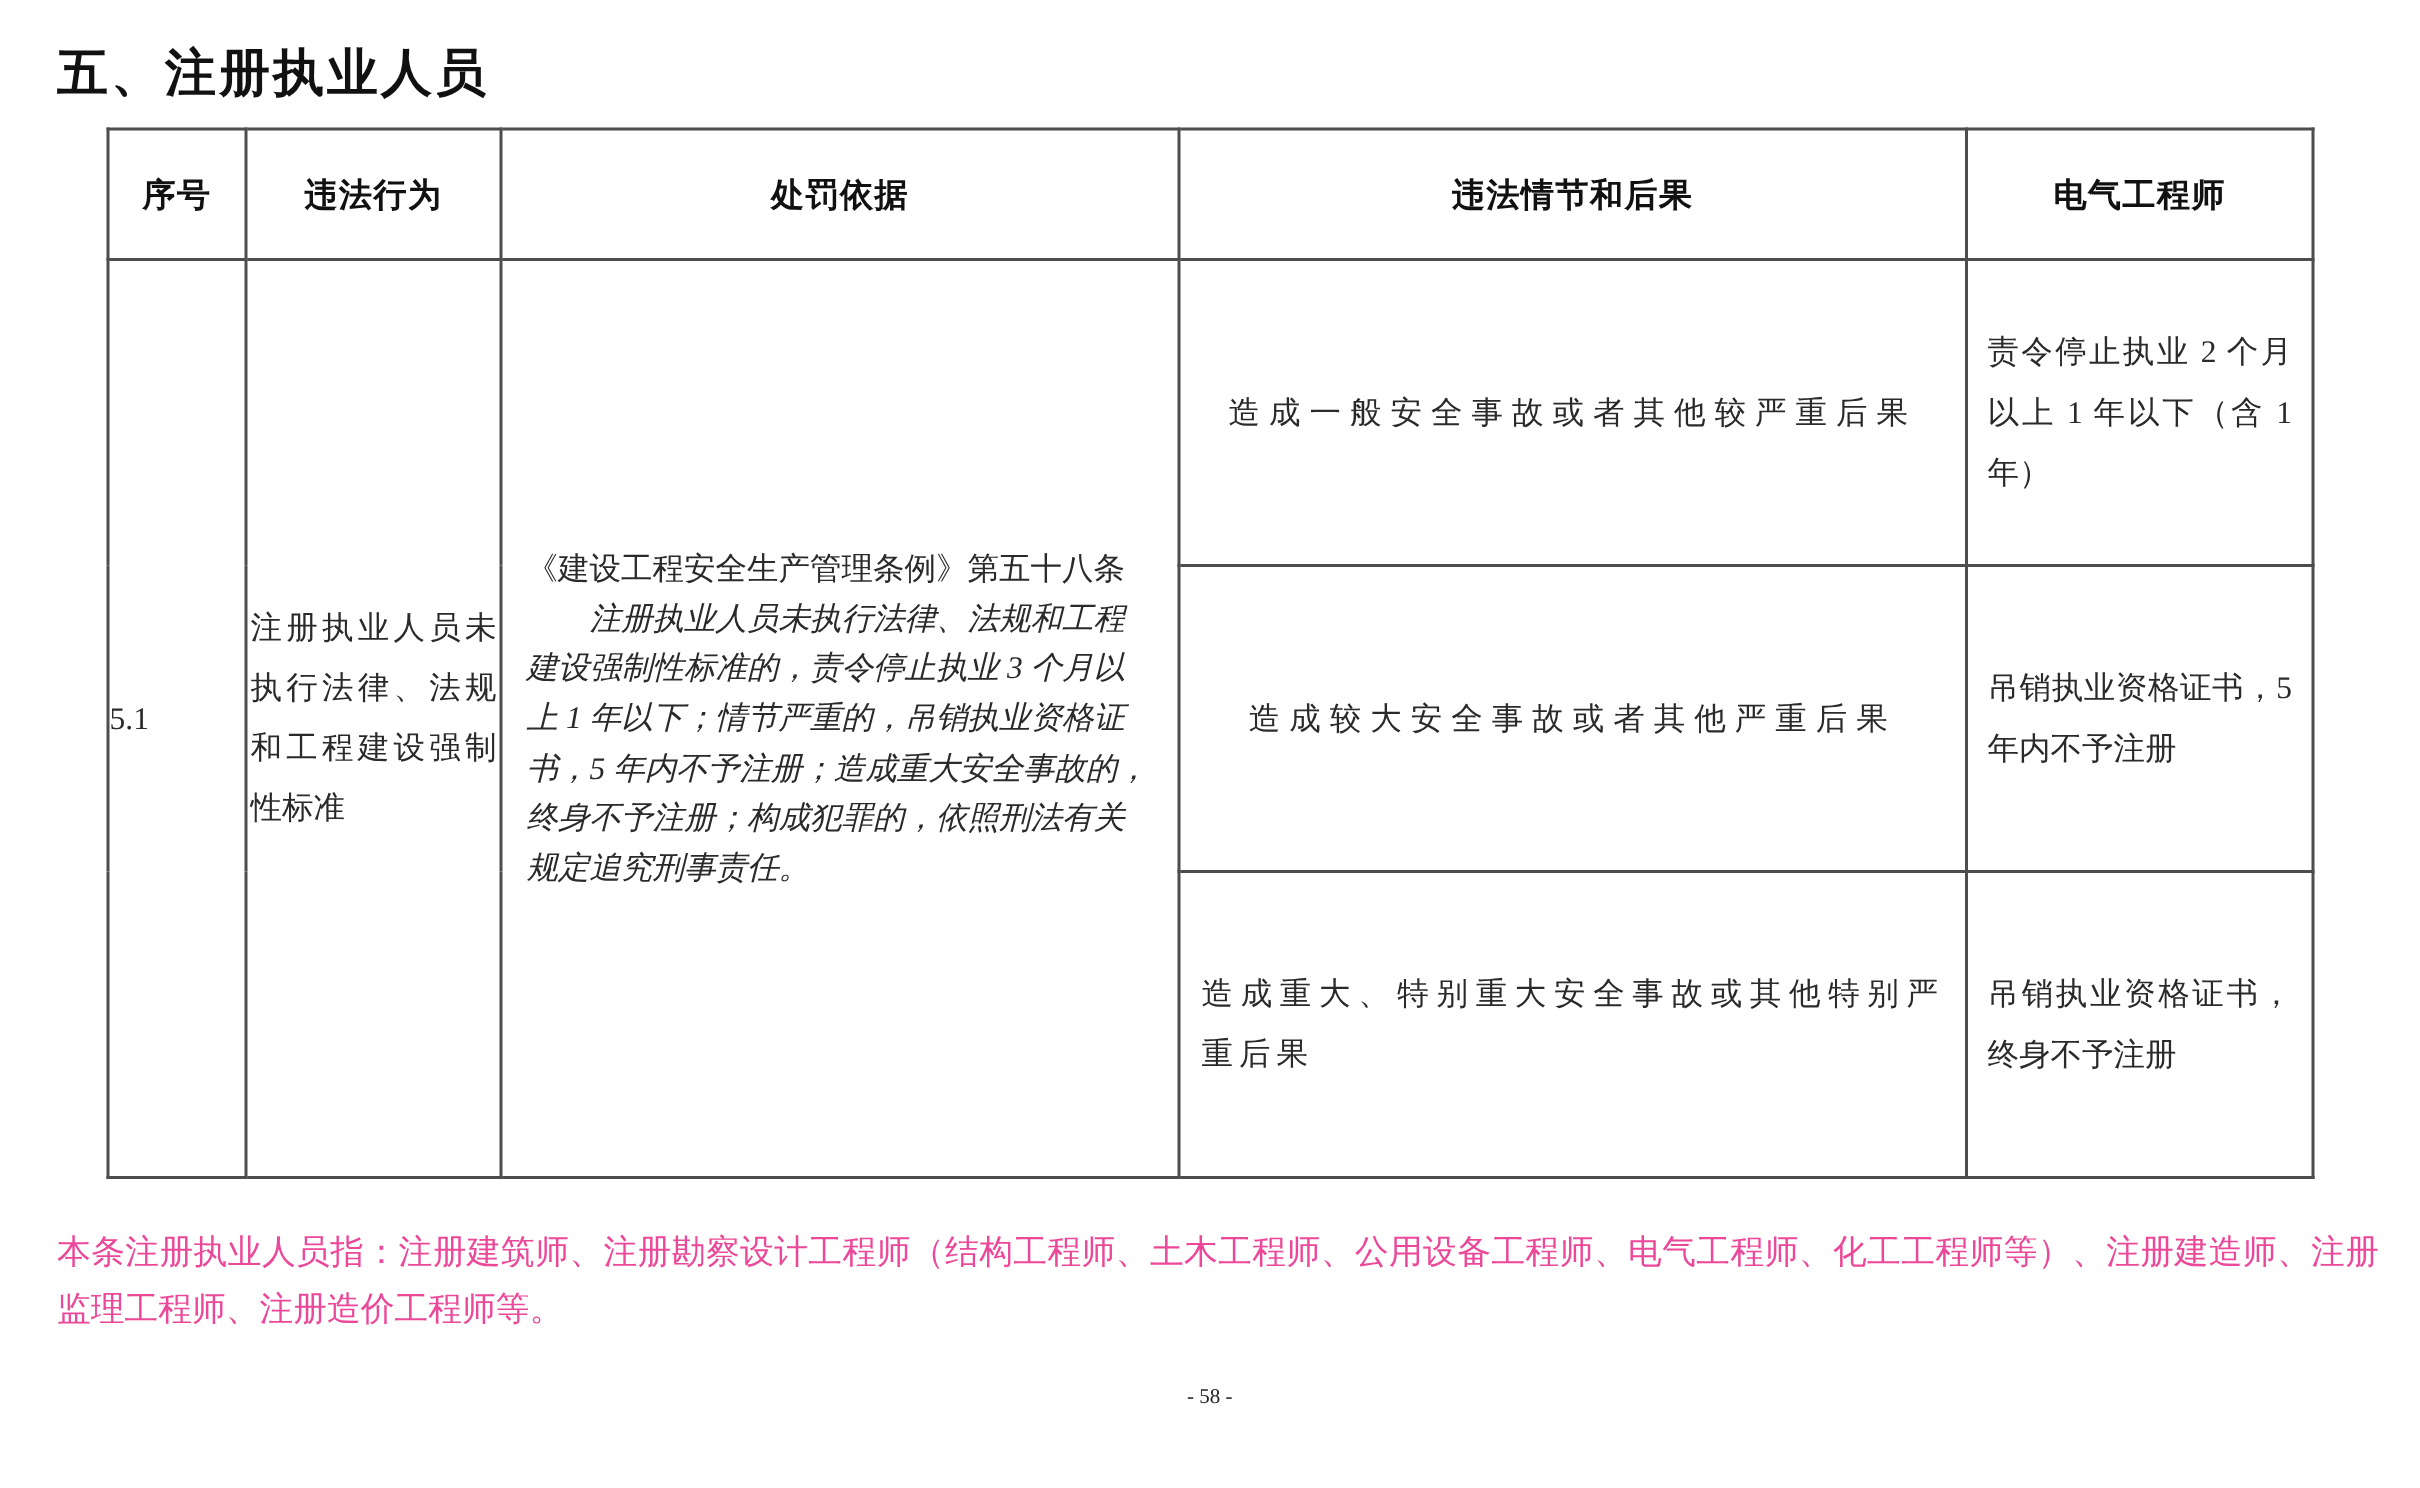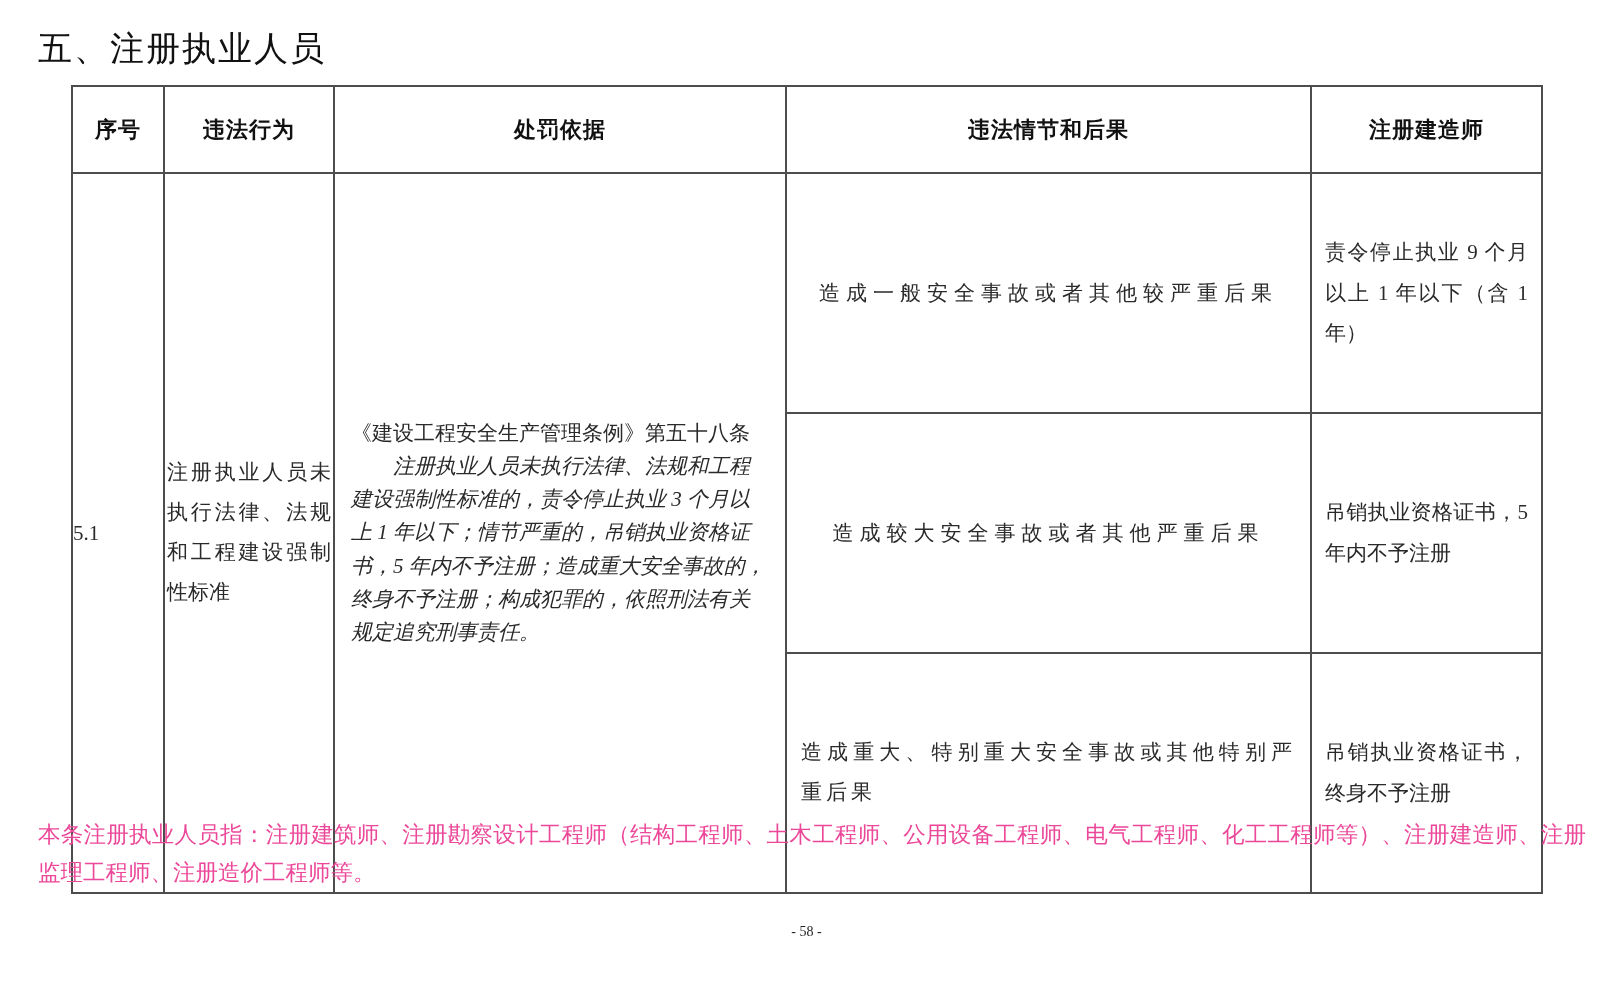--- a/index.html
+++ b/index.html
@@ -10,21 +10,21 @@
     position: relative;
     font-family: "Liberation Serif", "DejaVu Serif", serif;
     color: #1c1c1c;
     overflow: hidden;
   }
   .page-title {
     position: absolute;
     left: 38px;
     top: 26px;
     font-size: 34px;
-    font-weight: normal;
+    font-weight: bold;
     letter-spacing: 2px;
     color: #111;
   }
   table.law-table {
     position: absolute;
     left: 71px;
     top: 85px;
     width: 1470px;
     border-collapse: collapse;
     table-layout: fixed;
@@ -62,21 +62,21 @@
     line-height: 1.9;
     font-size: 21px;
   }
   td.cell-basis {
     padding: 12px 16px;
     line-height: 1.58;
     font-size: 21px;
   }
   td.cell-basis .para2 { text-indent: 2em; font-style: italic; }
   td.cell-circ {
-    height: 240px;
+    height: 204px;
     text-align: center;
     letter-spacing: 6px;
     padding: 8px 14px;
     font-size: 21px;
   }
   td.cell-circ.wrap {
     text-align: justify;
     text-justify: inter-character;
     letter-spacing: 4px;
     line-height: 1.9;
@@ -121,31 +121,31 @@
     <col class="col-basis">
     <col class="col-circ">
     <col class="col-std">
   </colgroup>
   <tbody>
     <tr>
       <th>序号</th>
       <th>违法行为</th>
       <th>处罚依据</th>
       <th>违法情节和后果</th>
-      <th>注册建造师</th>
+      <th>电气工程师</th>
     </tr>
     <tr>
       <td class="cell-no" rowspan="3">5.1</td>
       <td class="cell-behavior" rowspan="3">注册执业人员未执行法律、法规和工程建设强制性标准</td>
       <td class="cell-basis" rowspan="3">
         <div class="para1">《建设工程安全生产管理条例》第五十八条</div>
         <div class="para2">注册执业人员未执行法律、法规和工程建设强制性标准的，责令停止执业 3 个月以上 1 年以下；情节严重的，吊销执业资格证书，5 年内不予注册；造成重大安全事故的，终身不予注册；构成犯罪的，依照刑法有关规定追究刑事责任。</div>
       </td>
       <td class="cell-circ">造成一般安全事故或者其他较严重后果</td>
-      <td class="cell-std">责令停止执业 9 个月以上 1 年以下（含 1 年）</td>
+      <td class="cell-std">责令停止执业 2 个月以上 1 年以下（含 1 年）</td>
     </tr>
     <tr>
       <td class="cell-circ">造成较大安全事故或者其他严重后果</td>
       <td class="cell-std">吊销执业资格证书，5 年内不予注册</td>
     </tr>
     <tr>
       <td class="cell-circ wrap">造成重大、特别重大安全事故或其他特别严重后果</td>
       <td class="cell-std">吊销执业资格证书，终身不予注册</td>
     </tr>
   </tbody>

